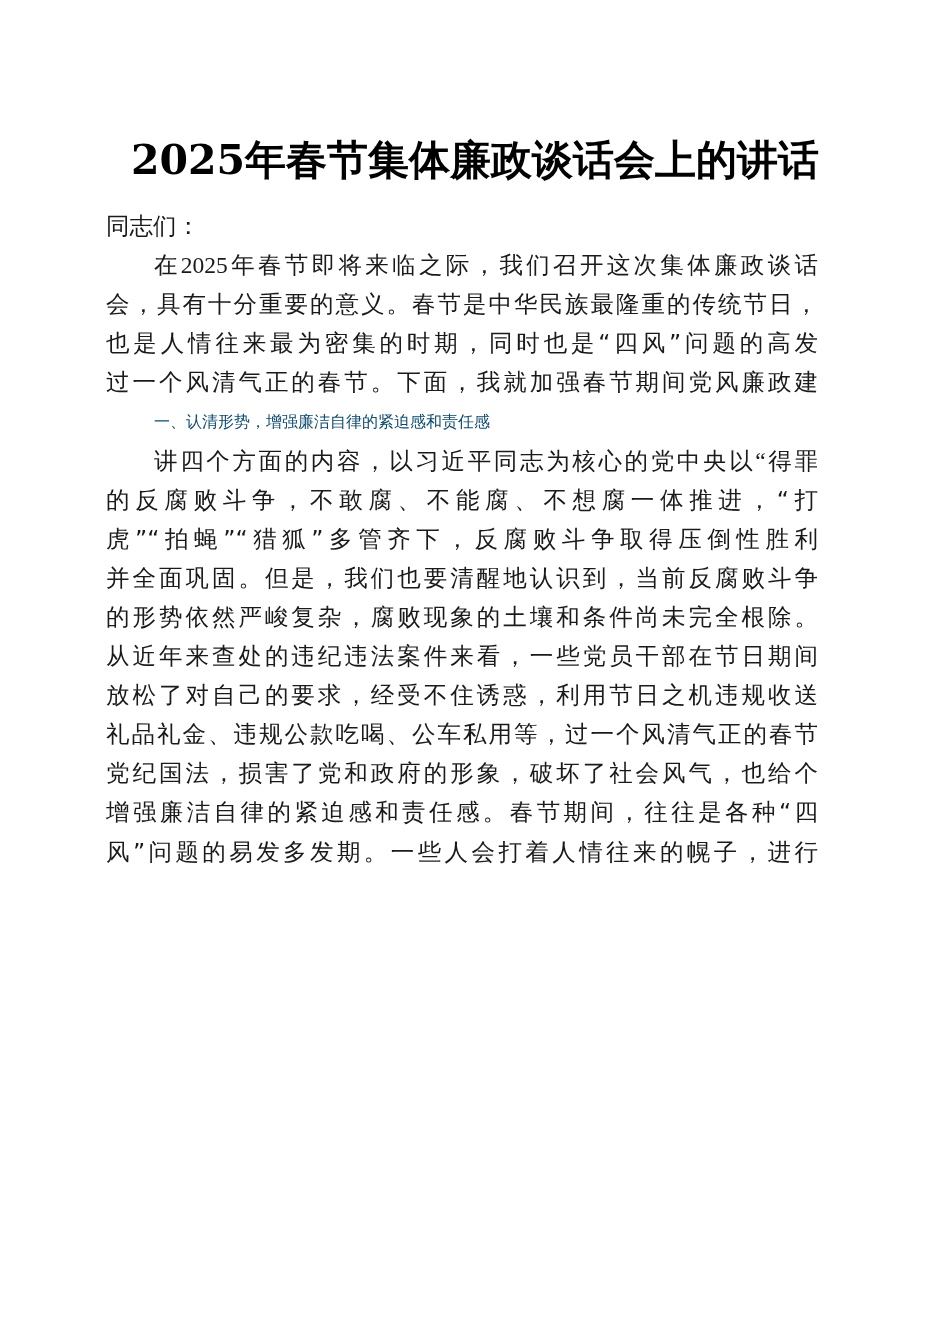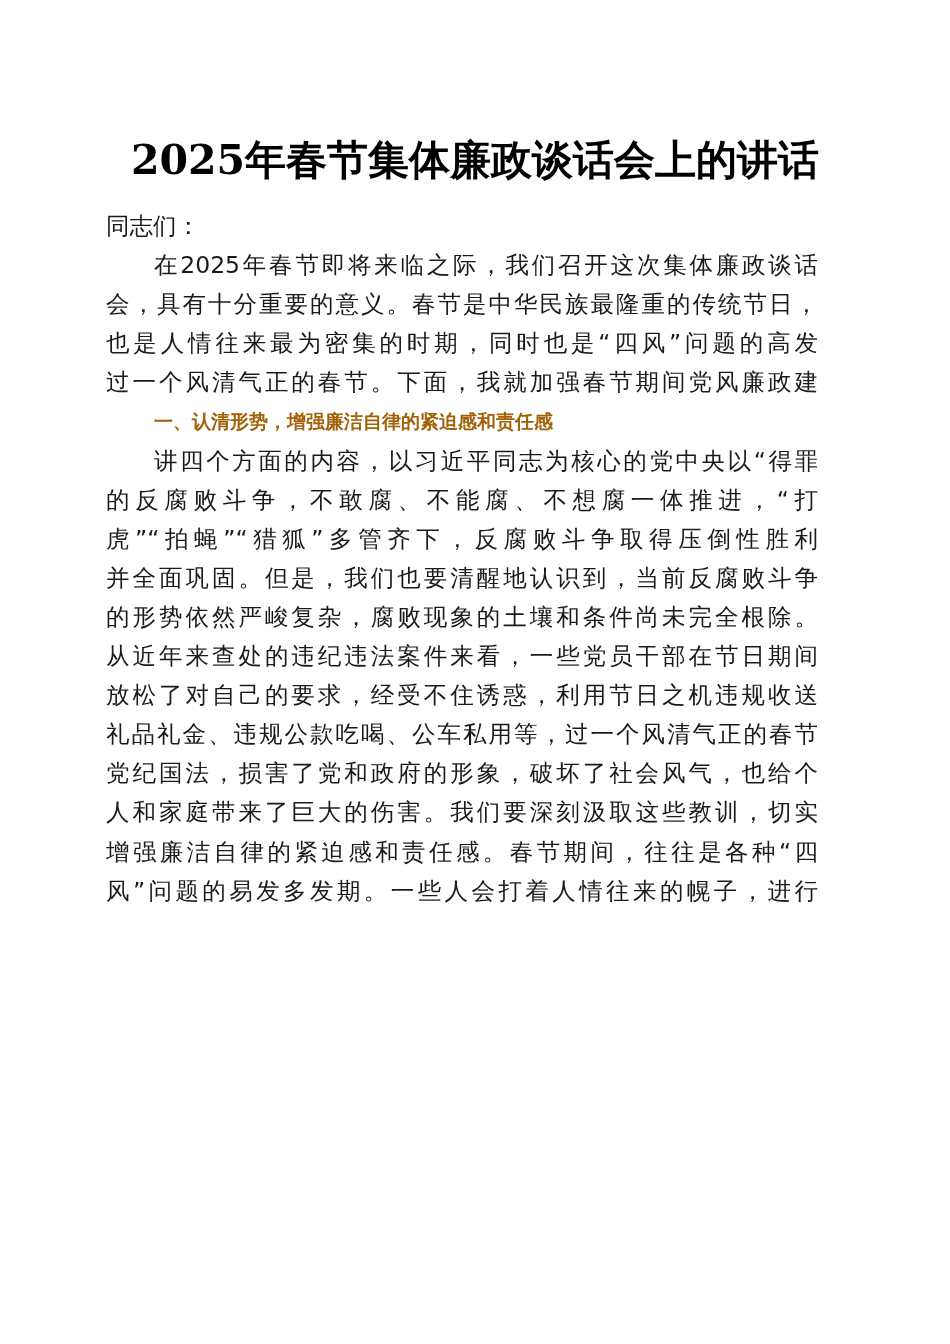--- a/index.html
+++ b/index.html
@@ -49,35 +49,35 @@
     display: block;
     white-space: nowrap;
     height: 39.1px;
     text-align: justify;
     text-align-last: justify;
     letter-spacing: 0px;
   }
   .line.last {
     text-align-last: left;
   }
-  .indent { padding-left: 48px; }
+  .indent { padding-left: 48px; font-family: Liberation Serif, serif; }
   .salutation {
     display: block;
     height: 39.1px;
     margin-bottom: 0;
     white-space: nowrap;
   }
   .heading {
     display: block;
     height: 39.1px;
     padding-left: 48px;
-    font-weight: bold;
+    font-weight: normal;
     white-space: nowrap;
-    font-size: 19px;
-    color: #a16207;
+    font-size: 16px;
+    color: #0c4a6e;
   }
   .para { display: block; }
 </style>
 </head>
 <body>
 
 <div class="page">
   <div class="title">2025年春节集体廉政谈话会上的讲话</div>
 
   <div class="body">
@@ -95,18 +95,17 @@
     <div class="para">
       <span class="line indent">讲四个方面的内容，以习近平同志为核心的党中央以“得罪</span>
       <span class="line">的反腐败斗争，不敢腐、不能腐、不想腐一体推进，“打</span>
       <span class="line">虎”“拍蝇”“猎狐”多管齐下，反腐败斗争取得压倒性胜利</span>
       <span class="line">并全面巩固。但是，我们也要清醒地认识到，当前反腐败斗争</span>
       <span class="line">的形势依然严峻复杂，腐败现象的土壤和条件尚未完全根除。</span>
       <span class="line">从近年来查处的违纪违法案件来看，一些党员干部在节日期间</span>
       <span class="line">放松了对自己的要求，经受不住诱惑，利用节日之机违规收送</span>
       <span class="line">礼品礼金、违规公款吃喝、公车私用等，过一个风清气正的春节</span>
       <span class="line">党纪国法，损害了党和政府的形象，破坏了社会风气，也给个</span>
-      <span class="line">人和家庭带来了巨大的伤害。我们要深刻汲取这些教训，切实</span>
       <span class="line">增强廉洁自律的紧迫感和责任感。春节期间，往往是各种“四</span>
       <span class="line">风”问题的易发多发期。一些人会打着人情往来的幌子，进行</span>
     </div>
   </div>
 </div>
 
 </body></html>

